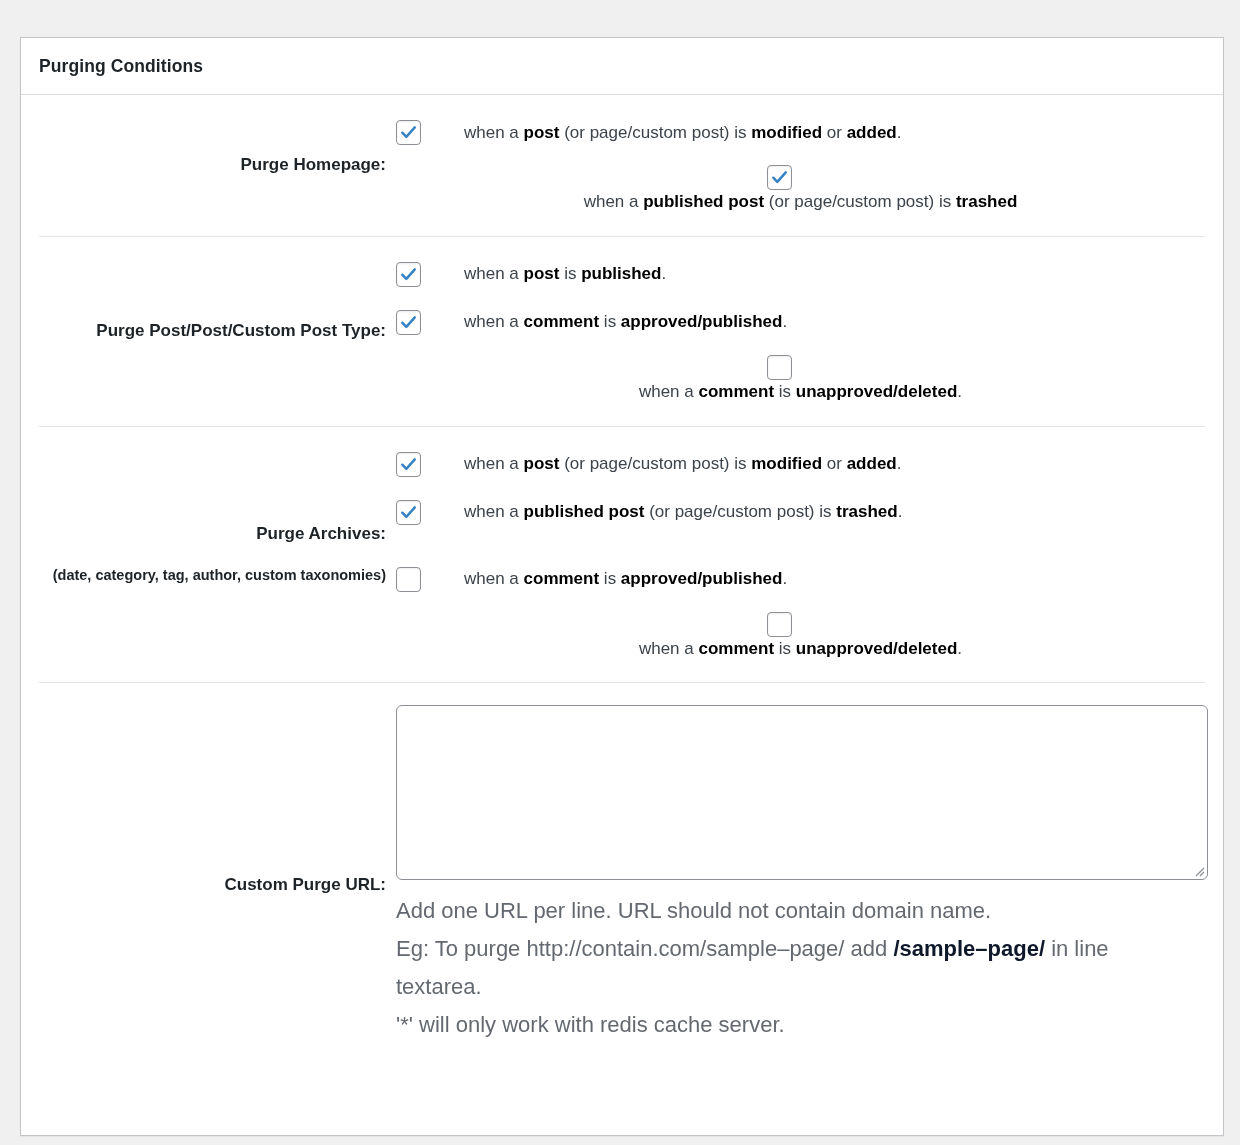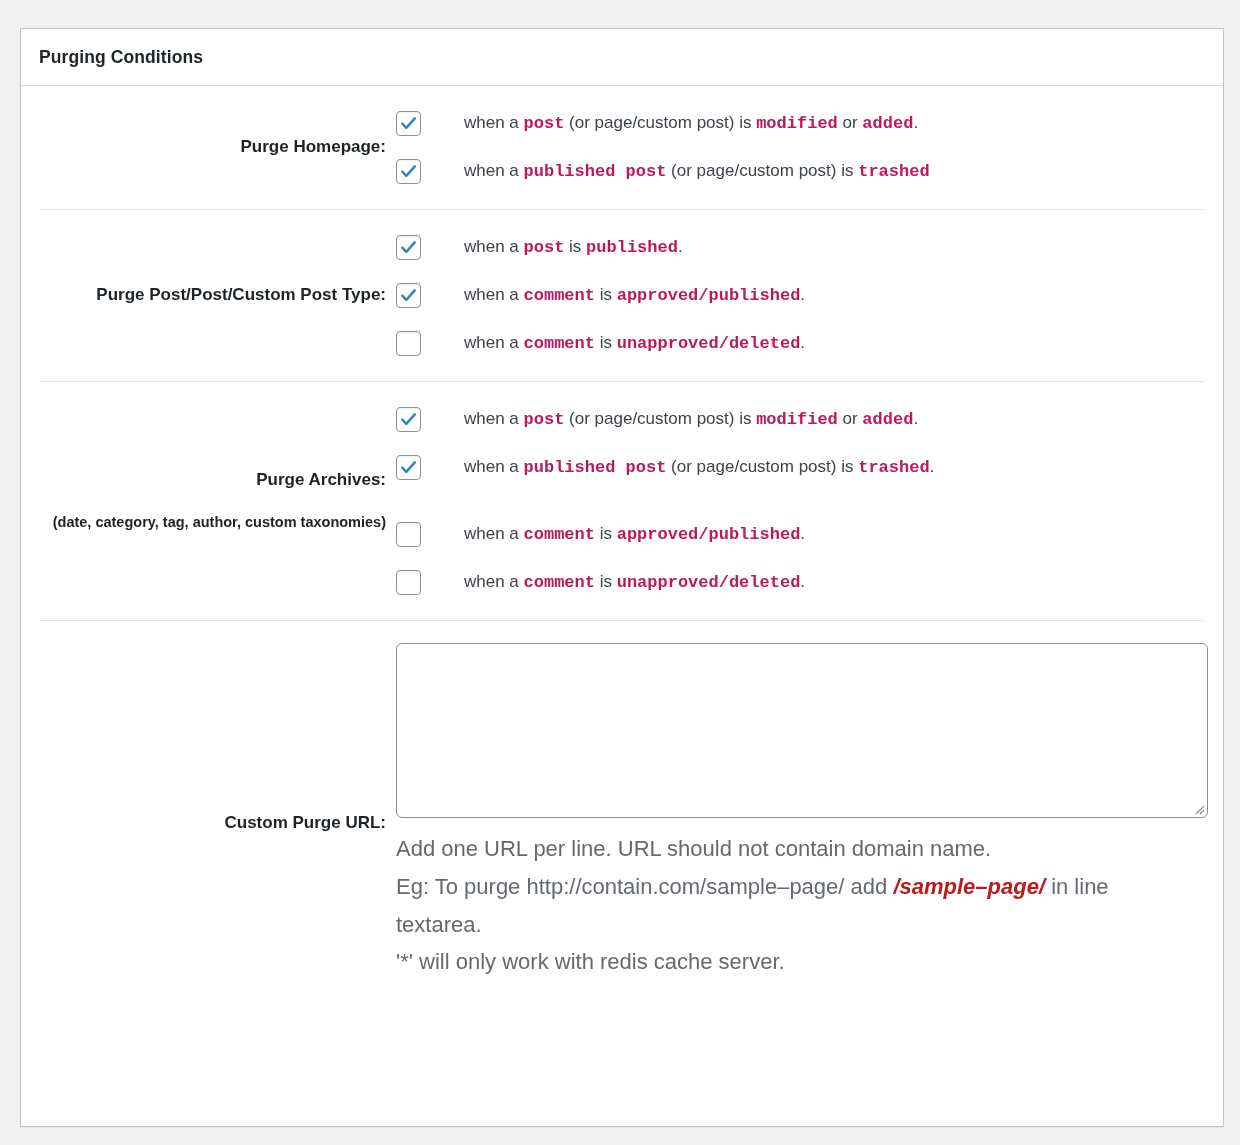--- a/index.html
+++ b/index.html
@@ -16,21 +16,21 @@
     width: 1240px;
     height: 1145px;
     background: #f0f0f1;
     overflow: hidden;
   }
 
   
   .postbox {
     position: absolute;
     left: 20px;
-    top: 28px;
+    top: 37px;
     width: 1204px;
     min-height: 1099px;
     background: #ffffff;
     border: 1px solid #c3c4c7;
     box-shadow: 0 1px 1px rgba(0,0,0,.04);
   }
 
   .postbox-header {
     height: 57px;
     border-bottom: 1px solid #dcdcde;
@@ -84,21 +84,21 @@
   }
 
   
   .cb-list { display: block; }
   .cb-row {
     display: flex;
     align-items: center;
     min-height: 31px;
     margin: 0 0 17px 0;
   }
-  .cb-row:last-child { margin-bottom: 0; }
+  .cb-row:last-child { margin-bottom: 0; flex-direction: column; }
   .cb-row.gap-before { margin-top: 36px; }
 
   .checkbox {
     position: relative;
     flex: 0 0 auto;
     width: 25px;
     height: 25px;
     border: 1px solid #8c8f94;
     border-radius: 4px;
     background: #fff;
@@ -114,21 +114,21 @@
     display: none;
   }
   .checkbox.checked svg { display: block; }
 
   .cb-label {
     font-size: 17px;
     color: #3c434a;
     line-height: 1.4;
     white-space: nowrap;
   }
-  .cb-label b { font-weight: bold; color: #be185d; font-family: Liberation Mono, monospace; }
+  .cb-label b { font-weight: bold; color: #000000; }
 
   
   .ta-wrap { position: relative; width: 812px; }
   .purge-textarea {
     display: block;
     width: 812px;
     height: 175px;
     border: 1px solid #8c8f94;
     border-radius: 6px;
     background: #fff;
@@ -149,21 +149,21 @@
     pointer-events: none;
   }
 
   .desc {
     margin-top: 12px;
     width: 800px;
     font-size: 22px;
     color: #646970;
     line-height: 1.72;
   }
-  .desc b { font-weight: bold; color: #b91c1c; font-style: italic; }
+  .desc b { font-weight: bold; color: #0f172a; }
   .desc .line { display: block; }
   .desc .line.wrap { display: block; white-space: normal; }
 </style>
 </head>
 <body>
 
 <div class="page">
 
   <div class="postbox">
 

